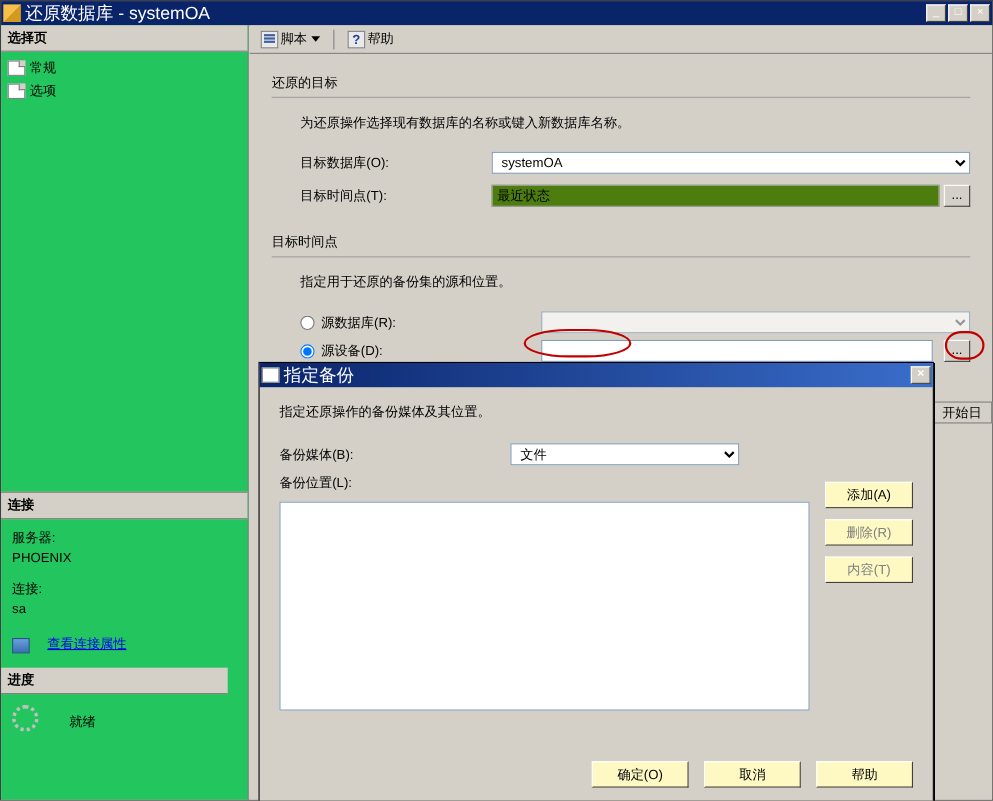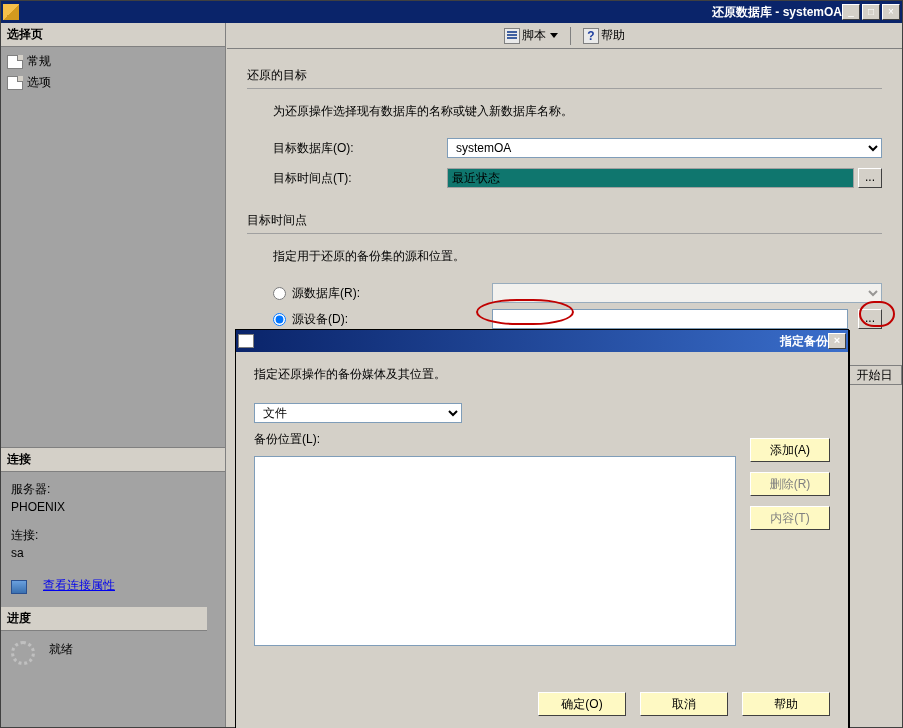--- a/index.html
+++ b/index.html
@@ -3,62 +3,62 @@
 <meta charset="utf-8">
 <style>
 * { box-sizing: border-box; margin: 0; padding: 0; font-family: "Microsoft YaHei", SimSun, Tahoma, sans-serif; font-size: 12px; }
 body { background: #d4d0c8; width: 903px; height: 728px; position: relative; overflow: hidden; }
 
 
 .main-window { position: absolute; top: 0; left: 0; width: 903px; height: 728px; background: #d4d0c8; border: 1px solid #404040; }
 .title-bar { height: 22px; background: linear-gradient(#7a96df,#0a246a); background: #0a246a; color: #fff; display: flex; align-items: center; padding: 0 2px; }
 .title-bar.active { background: linear-gradient(90deg,#0a246a,#a6caf0); background: #0a246a; }
 .title-bar .title-icon { width: 16px; height: 16px; background: linear-gradient(135deg,#f7c04a 50%,#d49a1f 50%); margin-right: 4px; }
-.title-bar .title-text { flex: 1; font-weight: bold; font-size: 12px; color:#fff;text-align:right; }
+.title-bar .title-text { flex: 1; font-weight: normal; font-size: 16px; color:#fff; }
 .winbtns { display:flex; gap:2px; }
 .winbtn { width:18px; height:16px; background:#d4d0c8; border:1px solid #fff; border-right-color:#404040; border-bottom-color:#404040; font-size:10px; line-height:14px; text-align:center; cursor:default; }
 
 
-.left-pane { position:absolute; top:22px; left:0; width:225px; bottom:0; background:#a3a3a3; border-right:1px solid #808080; }
+.left-pane { position:absolute; top:22px; left:0; width:225px; bottom:0; background:#22c55e; border-right:1px solid #808080; }
 .panel-header { background:#d4d0c8; border-bottom:1px solid #808080; padding:3px 6px; font-weight:bold; }
 .tree { padding:4px 2px; }
 .tree-item { display:flex; align-items:center; padding:2px 4px; gap:4px; }
 .tree-icon { width:16px; height:14px; position:relative; }
 .tree-icon.page::before { content:""; position:absolute; inset:0; background:#fff; border:1px solid #808080; }
 .tree-icon.page::after { content:""; position:absolute; right:0; top:0; width:5px; height:5px; background:#d4d0c8; border-left:1px solid #808080; border-bottom:1px solid #808080; }
 
 .conn-block { position:absolute; top:424px; left:0; right:0; }
 .conn-block .panel-header { border-top:1px solid #808080; }
 .conn-body { padding:8px 10px; font-size:12px; line-height:18px; }
 .link { color:#0000ee; text-decoration:underline; display:inline-flex; align-items:flex-end; gap:16px; }
 .link .link-icon { width:16px; height:14px; background:linear-gradient(#6aa0de,#3a70b0); border:1px solid #2a5090; }
 
 .progress-block { position:absolute; top:584px; left:0; right:18px; }
-.prog-body { padding:10px; display:flex; align-items:flex-start; gap:14px; }
+.prog-body { padding:10px; display:flex; align-items:flex-end; gap:28px; }
 .spinner { width:24px; height:24px; border:3px dotted #c0c0c0; border-radius:50%; }
 
 
 .right-pane { position:absolute; top:22px; left:226px; right:0; bottom:0; background:#d4d0c8; }
-.toolbar { height:26px; border-bottom:1px solid #808080; display:flex; align-items:center; padding:0 6px; gap:4px;justify-content:center; }
+.toolbar { height:26px; border-bottom:1px solid #808080; display:flex; align-items:center; padding:0 6px; gap:4px; }
 .tool { display:flex; align-items:center; gap:2px; padding:2px 4px; }
 .tool .ticon { width:16px; height:16px; background:#eaeaea; border:1px solid #808080; position:relative; }
 .tool .ticon.script::after{content:"";position:absolute;left:2px;top:2px;right:2px;height:2px;background:#4060a0;box-shadow:0 3px #4060a0,0 6px #4060a0;}
 .tool .ticon.help::after{content:"?";position:absolute;inset:0;text-align:center;line-height:14px;color:#2040a0;font-weight:bold;}
 .tool .caret{width:0;height:0;border-left:4px solid transparent;border-right:4px solid transparent;border-top:5px solid #000;margin-left:2px;}
 .tbar-sep{width:1px;height:18px;background:#808080;margin:0 4px;}
 
 .form-area { padding:14px 20px 0 20px; }
 .section-title { padding:4px 0; border-bottom:1px solid #a0a0a0; margin-bottom:14px; }
 .help-text { margin:0 0 18px 26px; }
 .row { display:flex; align-items:center; margin-bottom:10px; }
 .row .lbl { width:200px; padding-left:26px; }
 .row .ctl { flex:1; display:flex; gap:4px; align-items:center; }
 select,input[type=text]{ height:20px; border:1px solid #7f9db9; background:#fff; padding:0 4px; width:100%; }
 .small-btn { width:24px; height:20px; background:#d4d0c8; border:1px solid #fff; border-right-color:#404040; border-bottom-color:#404040; text-align:center; line-height:16px; }
-.ro-box{height:20px;border:1px solid #a0a0a0;background:#0f766e;padding:0 4px;line-height:18px;flex:1;}
+.ro-box{height:20px;border:1px solid #a0a0a0;background:#4d7c0f;padding:0 4px;line-height:18px;flex:1;}
 .radio-row{display:flex;align-items:center;margin:6px 0 6px 26px;}
 .radio-row input{margin-right:6px;}
 .radio-row .radio-field{margin-left:auto;width:390px;}
 .circle-mark{position:absolute;border:2px solid #c00000;border-radius:50%/60%;pointer-events:none;}
 .circle-mark.cm1{left:475px;top:298px;width:98px;height:26px;}
 .circle-mark.cm2{right:7px;top:300px;width:36px;height:26px;}
 
 .grid-head{position:absolute;top:364px;right:0;width:55px;height:20px;background:#d4d0c8;border:1px solid #808080;text-align:center;line-height:18px;}
 
 
@@ -193,20 +193,21 @@
   <div class="modal">
     <div class="title-bar">
       <div class="modal-icon"></div>
       <div class="title-text">指定备份</div>
       <div class="close-x">×</div>
     </div>
     <div class="modal-body">
       <div class="desc">指定还原操作的备份媒体及其位置。</div>
 
       <div class="mrow">
+        <div class="mlbl">备份媒体(B):</div>
         <select>
           <option>文件</option>
         </select>
       </div>
       <div class="mrow" style="align-items:flex-start;">
         <div class="mlbl">备份位置(L):</div>
       </div>
       <div class="listbox"></div>
 
       <div class="btn-col">

